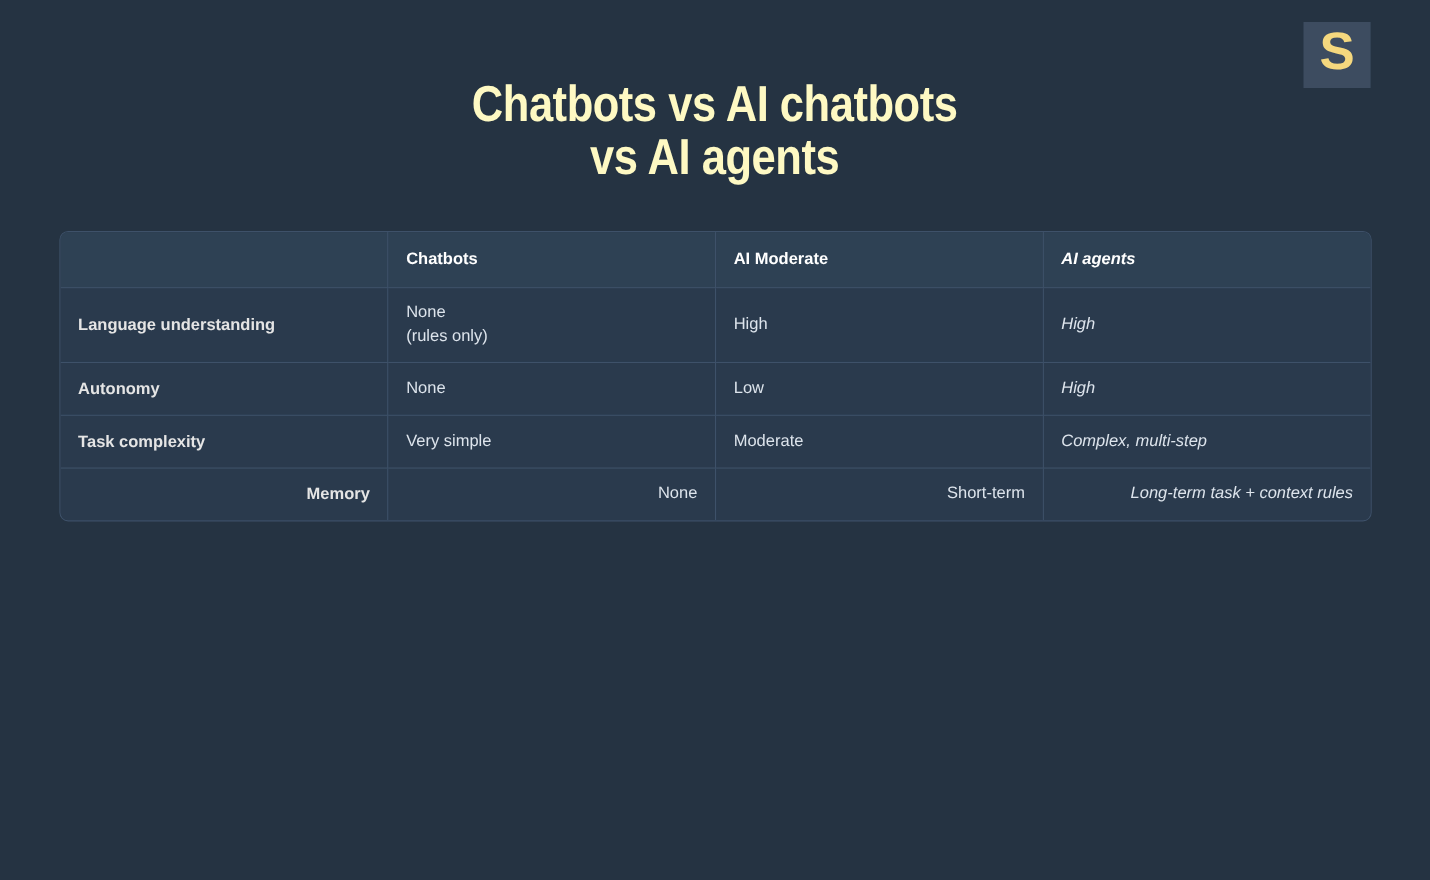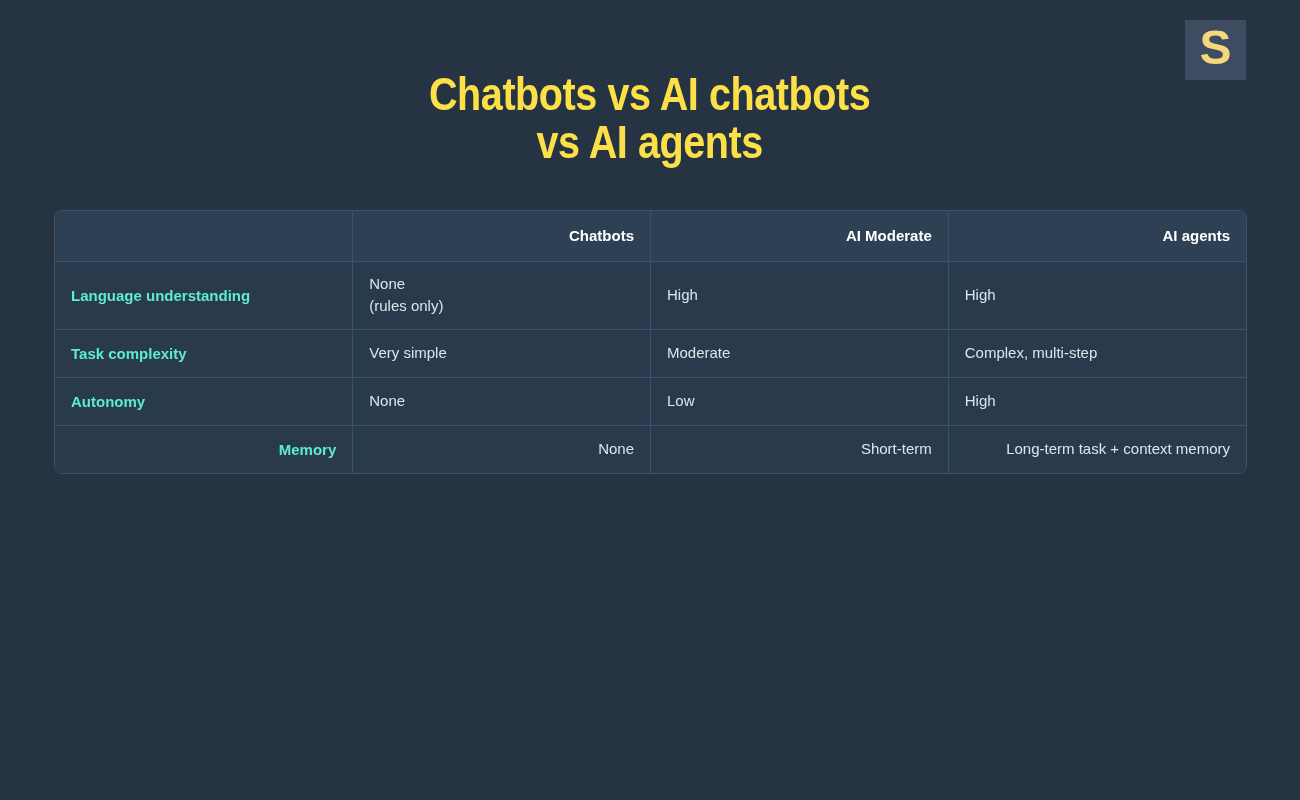--- a/index.html
+++ b/index.html
@@ -35,21 +35,21 @@
     transform: translateY(-2px);
   }
 
   
   .title {
     position: absolute;
     top: 70px;
     left: 0;
     width: 1300px;
     text-align: center;
-    color: #fde047;
+    color: #fef9c3;
     font-weight: 700;
     font-size: 46px;
     line-height: 48px;
     letter-spacing: -0.5px;
   }
   .title-line { display: block; }
   .condense {
     display: inline-block;
     transform: scaleX(0.86);
     transform-origin: center;
@@ -76,40 +76,39 @@
   th, td {
     width: 25%;
     padding: 0 16px;
     font-size: 15px;
     text-align: left;
     vertical-align: middle;
     border-bottom: 1px solid #3e5169;
     border-right: 1px solid #3e5169;
     box-sizing: border-box;
   }
-  th:last-child, td:last-child { border-right: none; }
+  th:last-child, td:last-child { border-right: none; font-style: italic; }
   tbody tr:last-child td { border-bottom: none; text-align: right; }
 
   thead tr {
     height: 50px;
     background: #2e4154;
   }
   thead th {
     color: #ffffff;
     font-weight: 700;
-    text-align: right;
   }
   tbody tr {
     height: 48px;
     background: #2a3a4d;
   }
   tbody tr.tall { height: 68px; }
 
   td.row-label {
-    color: #5eead4;
+    color: #e5e5e5;
     font-weight: 700;
   }
   td.cell-value {
     color: #dde4ec;
     font-weight: 400;
     white-space: pre-line;
     line-height: 22px;
   }
 </style>
 </head>
@@ -136,32 +135,32 @@
     </thead>
     <tbody>
       <tr class="tall">
         <td class="row-label">Language understanding</td>
         <td class="cell-value">None
 (rules only)</td>
         <td class="cell-value">High</td>
         <td class="cell-value">High</td>
       </tr>
       <tr>
+        <td class="row-label">Autonomy</td>
+        <td class="cell-value">None</td>
+        <td class="cell-value">Low</td>
+        <td class="cell-value">High</td>
+      </tr>
+      <tr>
         <td class="row-label">Task complexity</td>
         <td class="cell-value">Very simple</td>
         <td class="cell-value">Moderate</td>
         <td class="cell-value">Complex, multi-step</td>
       </tr>
       <tr>
-        <td class="row-label">Autonomy</td>
-        <td class="cell-value">None</td>
-        <td class="cell-value">Low</td>
-        <td class="cell-value">High</td>
-      </tr>
-      <tr>
         <td class="row-label">Memory</td>
         <td class="cell-value">None</td>
         <td class="cell-value">Short-term</td>
-        <td class="cell-value">Long-term task + context memory</td>
+        <td class="cell-value">Long-term task + context rules</td>
       </tr>
     </tbody>
   </table>
 </div>
 
 </body></html>

